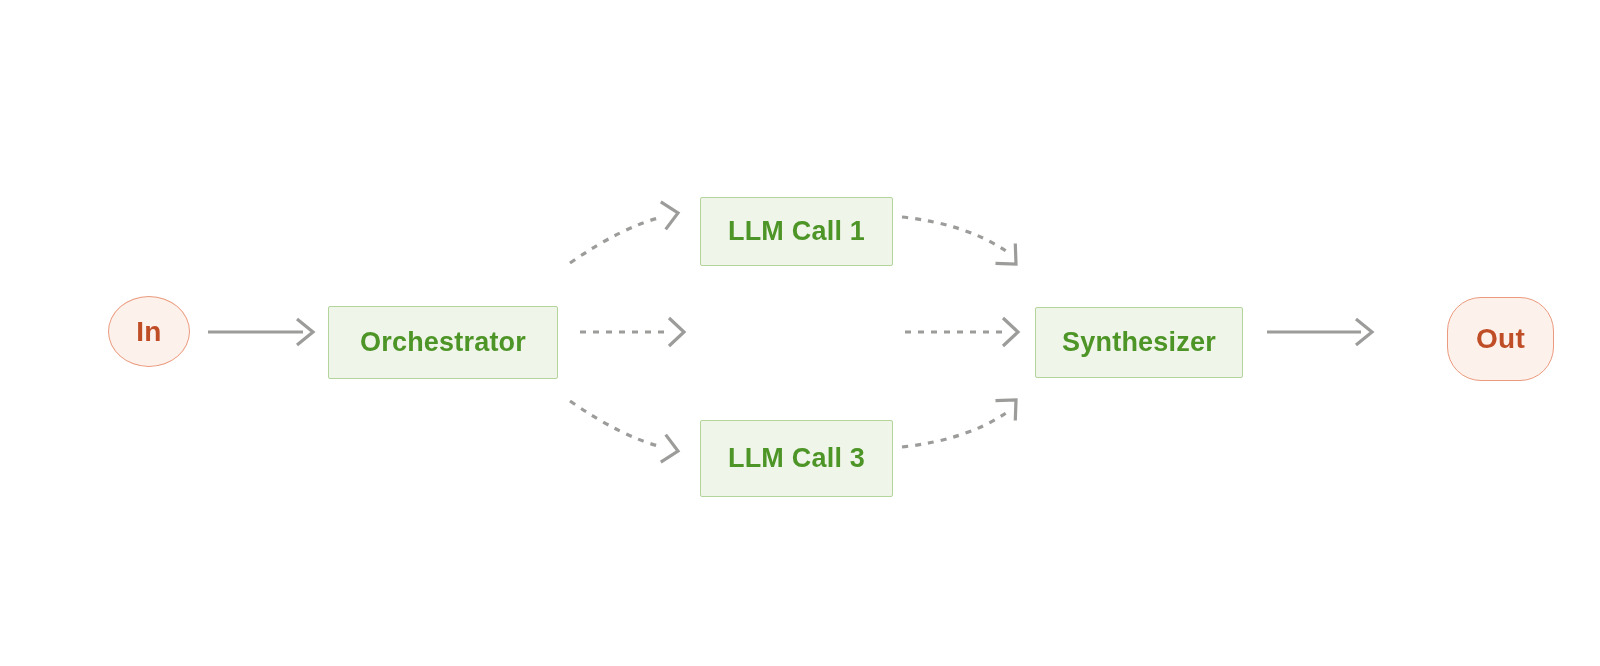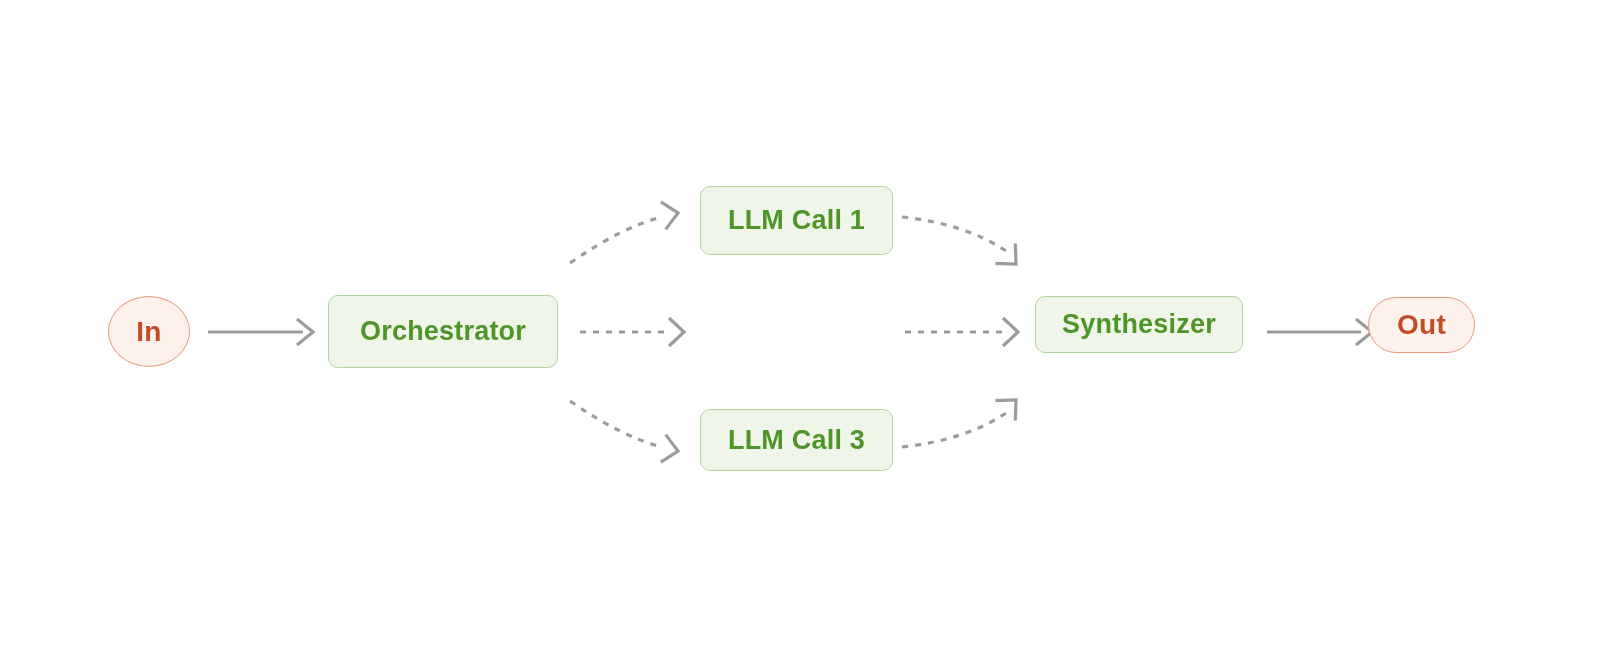--- a/index.html
+++ b/index.html
@@ -39,21 +39,22 @@
     box-sizing: border-box;
     font-weight: bold;
     font-size: 27px;
     letter-spacing: 0.2px;
     white-space: nowrap;
   }
   .node.process {
     background: var(--color-process_fill, #f0f5ea);
     border: 1.5px solid var(--color-process_border, #b3d59b);
     color: var(--color-process_text, #4e9527);
-    border-radius: 10px;
+    border-radius: 2px;
+    margin-top: 11px;
   }
   .node.terminal {
     background: var(--color-terminal_fill, #fdf1ec);
     border: 1.5px solid var(--color-terminal_border, #eb9a7d);
     color: var(--color-terminal_text, #bf4d26);
     font-size: 28px;
   }
   .node.terminal.round { border-radius: 50%; }
   .node.terminal.pill  { border-radius: 34px; }
 </style>
@@ -111,25 +112,25 @@
 
   <div class="node terminal round" style="left:108px; top:296px; width:82px; height:71px;">
     <span>In</span>
   </div>
 
   <div class="node process" style="left:700px; top:186px; width:193px; height:69px;">
     <span>LLM Call 1</span>
   </div>
 
 
-  <div class="node process" style="left:700px; top:409px; width:193px; height:62px;">
+  <div class="node process" style="left:700px; top:409px; width:193px; height:77px;">
     <span>LLM Call 3</span>
   </div>
 
-  <div class="node process" style="left:1035px; top:296px; width:208px; height:57px;">
+  <div class="node process" style="left:1035px; top:296px; width:208px; height:71px;">
     <span>Synthesizer</span>
   </div>
 
-  <div class="node terminal pill" style="left:1368px; top:297px; width:107px; height:56px;">
+  <div class="node terminal pill" style="left:1447px; top:297px; width:107px; height:84px;">
     <span>Out</span>
   </div>
 
 </div>
 
 </body></html>

